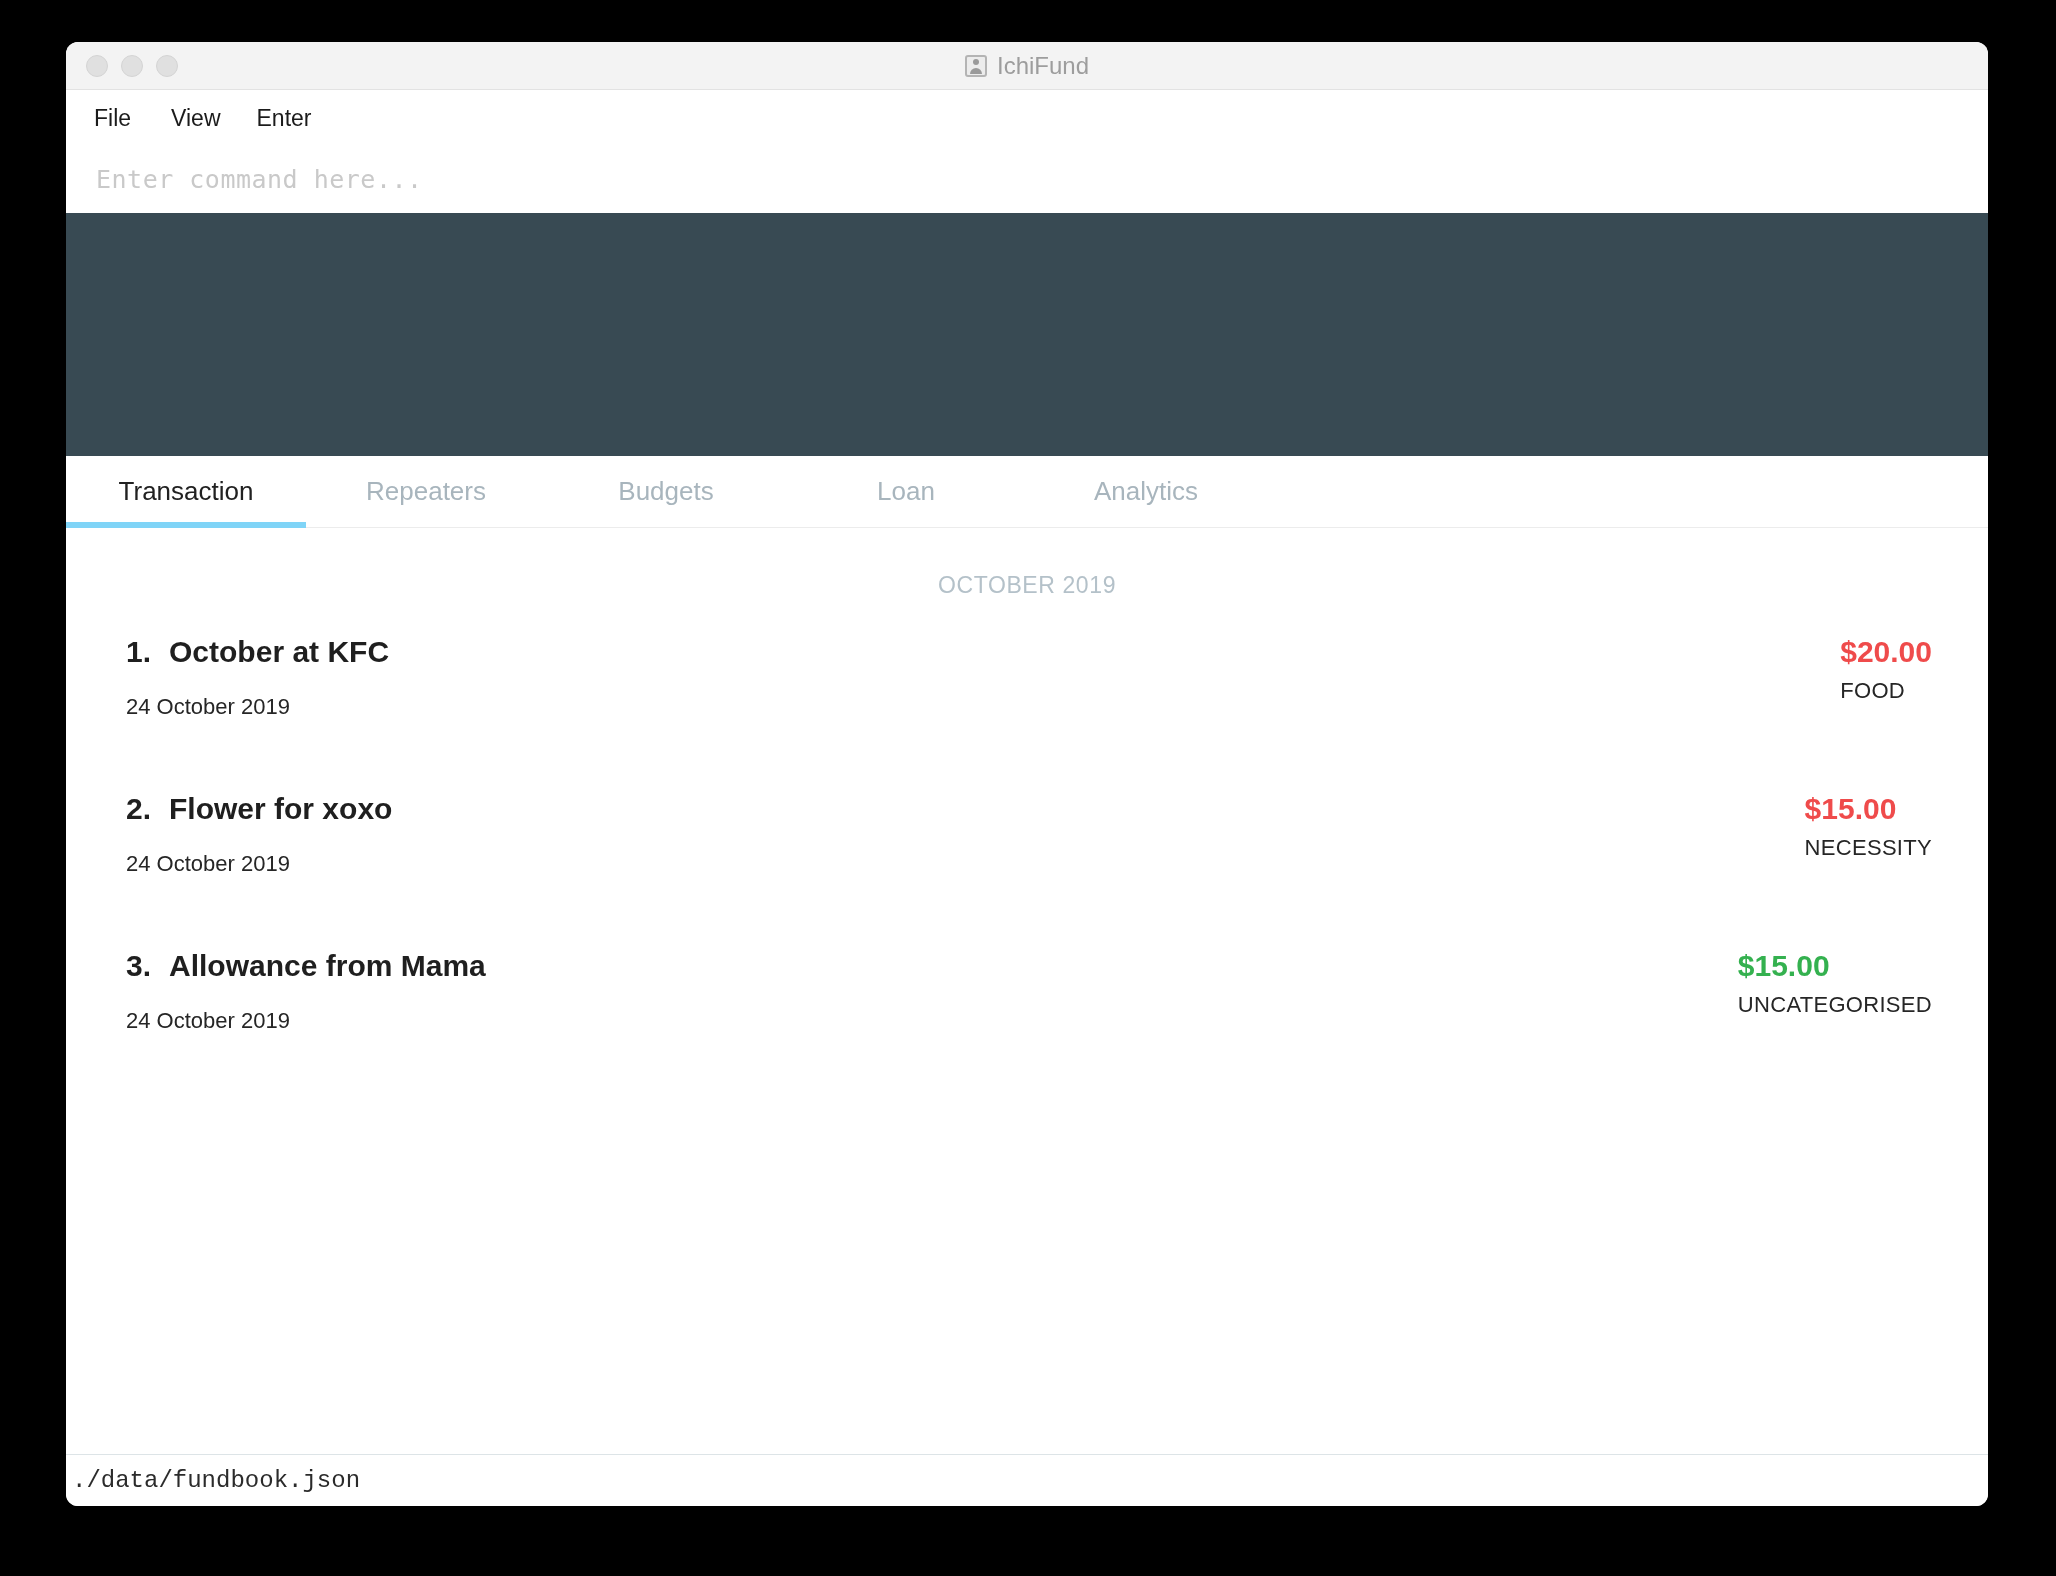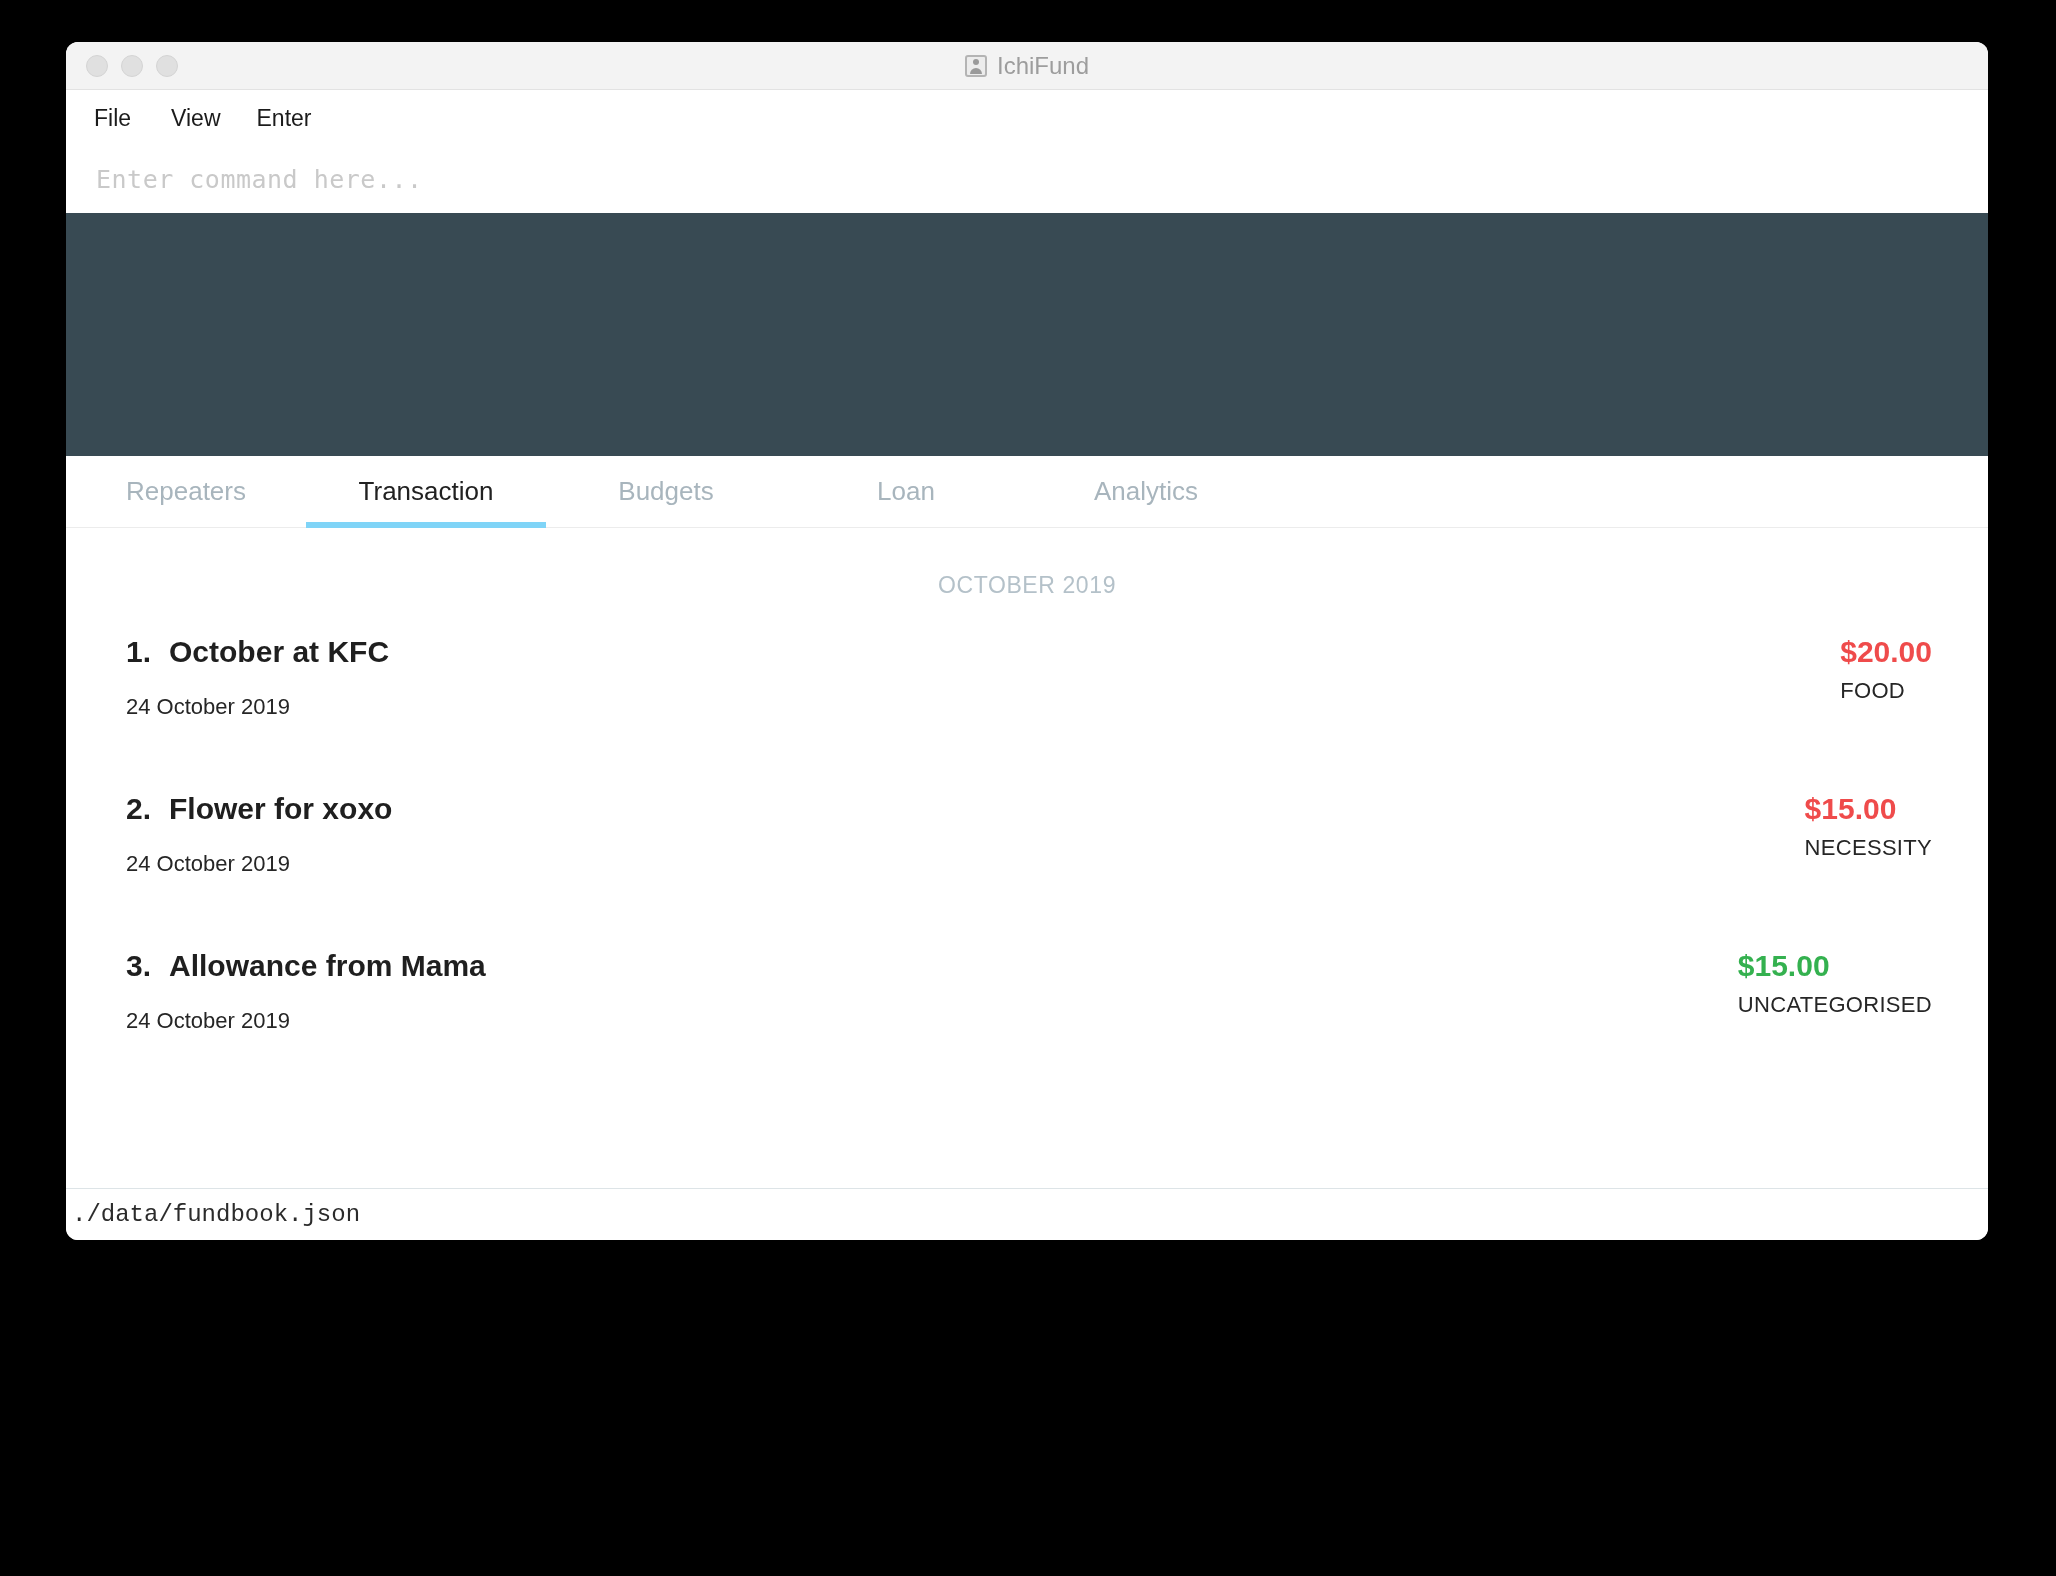--- a/index.html
+++ b/index.html
@@ -10,21 +10,21 @@
     background: #000000;
     font-family: "Liberation Sans", sans-serif;
     overflow: hidden;
   }
 
   #app-window {
     position: absolute;
     left: 66px;
     top: 42px;
     width: 1922px;
-    height: 1198px;
+    height: 1464px;
     background: #ffffff;
     border-radius: 12px;
     overflow: hidden;
     display: flex;
     flex-direction: column;
   }
 
   
   .titlebar {
     position: relative;
@@ -269,22 +269,22 @@
     <div class="menu-item">Enter</div>
   </div>
 
   <div class="commandbox">
     <input class="command-input" type="text" placeholder="Enter command here..." style="">
   </div>
 
   <div class="dark-panel"></div>
 
   <div class="tabbar">
+    <div class="tab active">Transaction</div>
     <div class="tab">Repeaters</div>
-    <div class="tab active">Transaction</div>
     <div class="tab">Budgets</div>
     <div class="tab">Loan</div>
     <div class="tab">Analytics</div>
   </div>
 
   <div class="content">
     <div class="month-header">OCTOBER 2019</div>
 
     <div class="txn-list">
 

